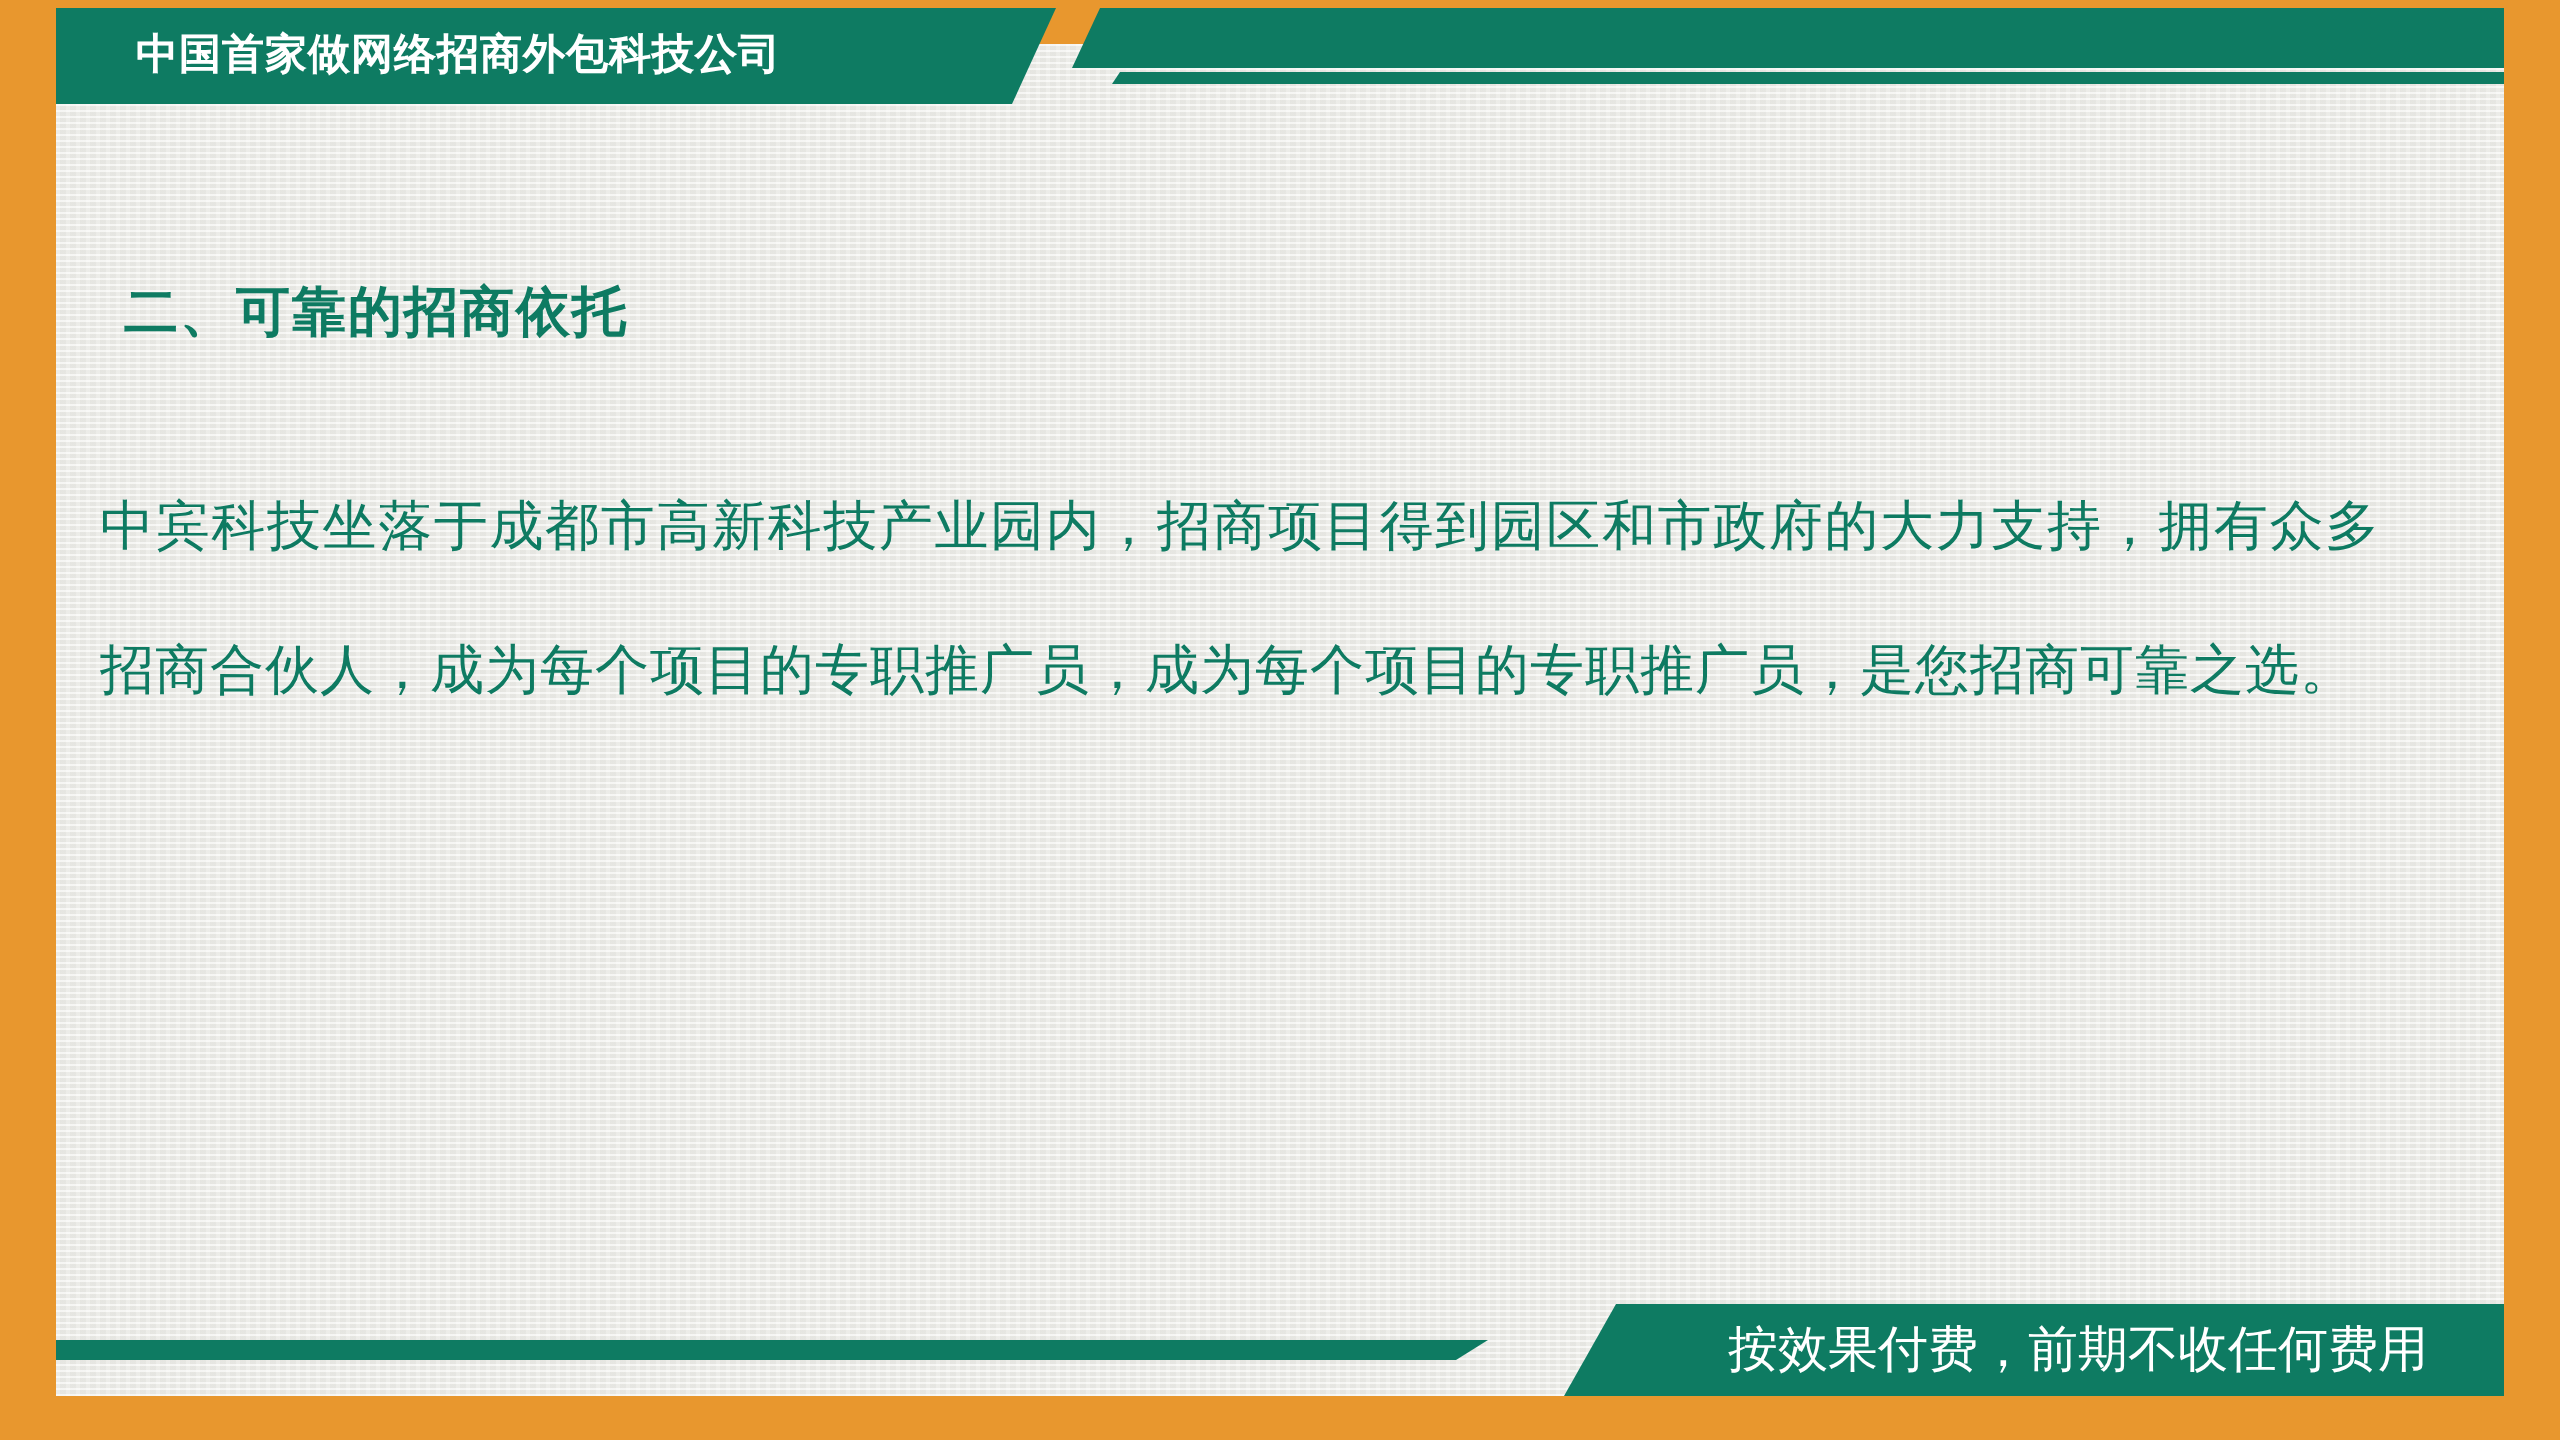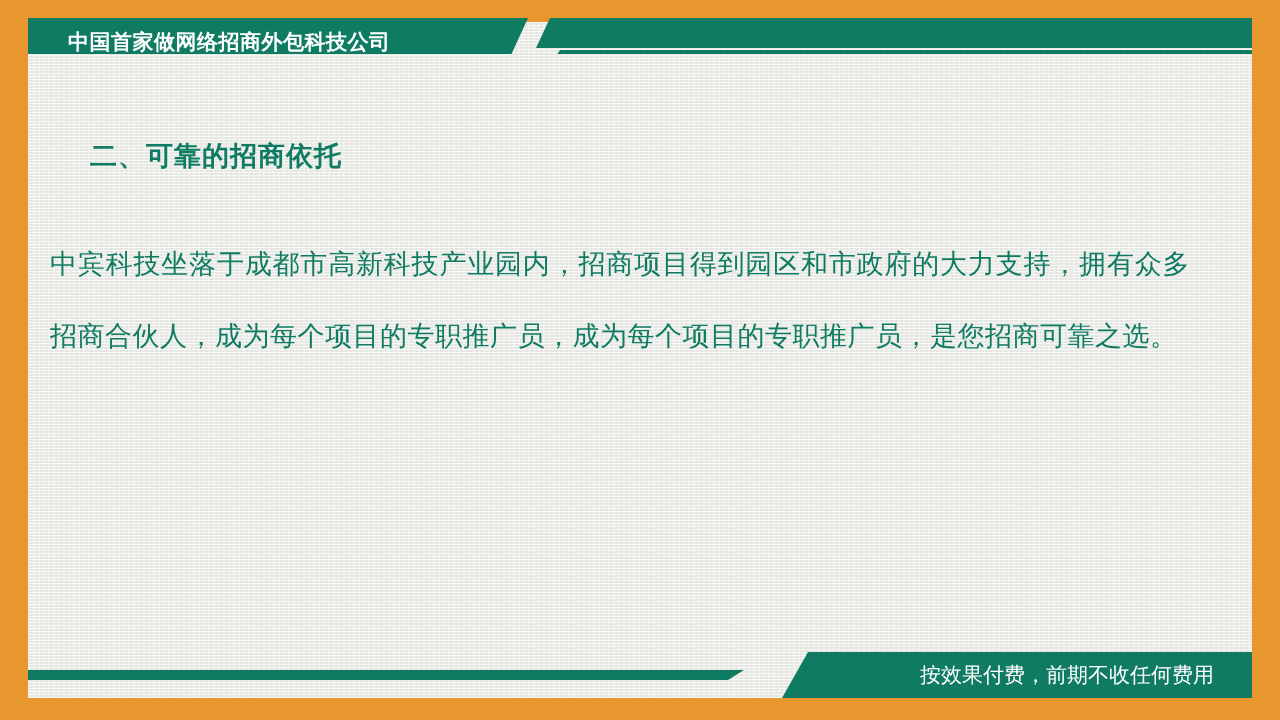--- a/index.html
+++ b/index.html
@@ -29,23 +29,23 @@
     height: 676px;
     background: #EDEDE8;
     background-image:
       repeating-linear-gradient(0deg, rgba(255,255,255,0.55) 0px, rgba(255,255,255,0.55) 1px, rgba(0,0,0,0.018) 1px, rgba(0,0,0,0.018) 3px),
       repeating-linear-gradient(90deg, rgba(255,255,255,0.22) 0px, rgba(255,255,255,0.22) 2px, rgba(0,0,0,0.012) 2px, rgba(0,0,0,0.012) 5px);
   }
   
   .header-band {
     position: absolute;
     left: 28px;
-    top: 18px;
+    top: 4px;
     width: 1224px;
-    height: 36px;
+    height: 67px;
     overflow: hidden;
   }
   .header-green-left {
     position: absolute;
     left: 0;
     top: 0;
     width: 500px;
     height: 48px;
     background: #0E7B62;
     clip-path: polygon(0 0, 500px 0, 478px 48px, 0 48px);
@@ -83,21 +83,20 @@
   
   .section-title {
     position: absolute;
     left: 62px;
     top: 138px;
     color: #0E7B62;
     font-size: 27px;
     font-weight: bold;
     letter-spacing: 1px;
     white-space: nowrap;
-    margin-left: 28px;
   }
   .body-text {
     position: absolute;
     left: 50px;
     top: 228px;
     width: 1140px;
     color: #0E7B62;
     font-family: "DejaVu Serif", "Liberation Serif", serif;
     font-size: 27px;
     line-height: 72px;
@@ -132,21 +131,21 @@
     background: #0E7B62;
     clip-path: polygon(0 0, 716px 0, 700px 10px, 0 10px);
   }
   .footer-text {
     position: absolute;
     right: 38px;
     top: 6px;
     height: 46px;
     line-height: 46px;
     color: #FFFFFF;
-    font-size: 21px;
+    font-size: 25px;
     white-space: nowrap;
   }
 </style>
 </head>
 <body>
 
 <div class="slide">
 
   <div class="panel"></div>
 

